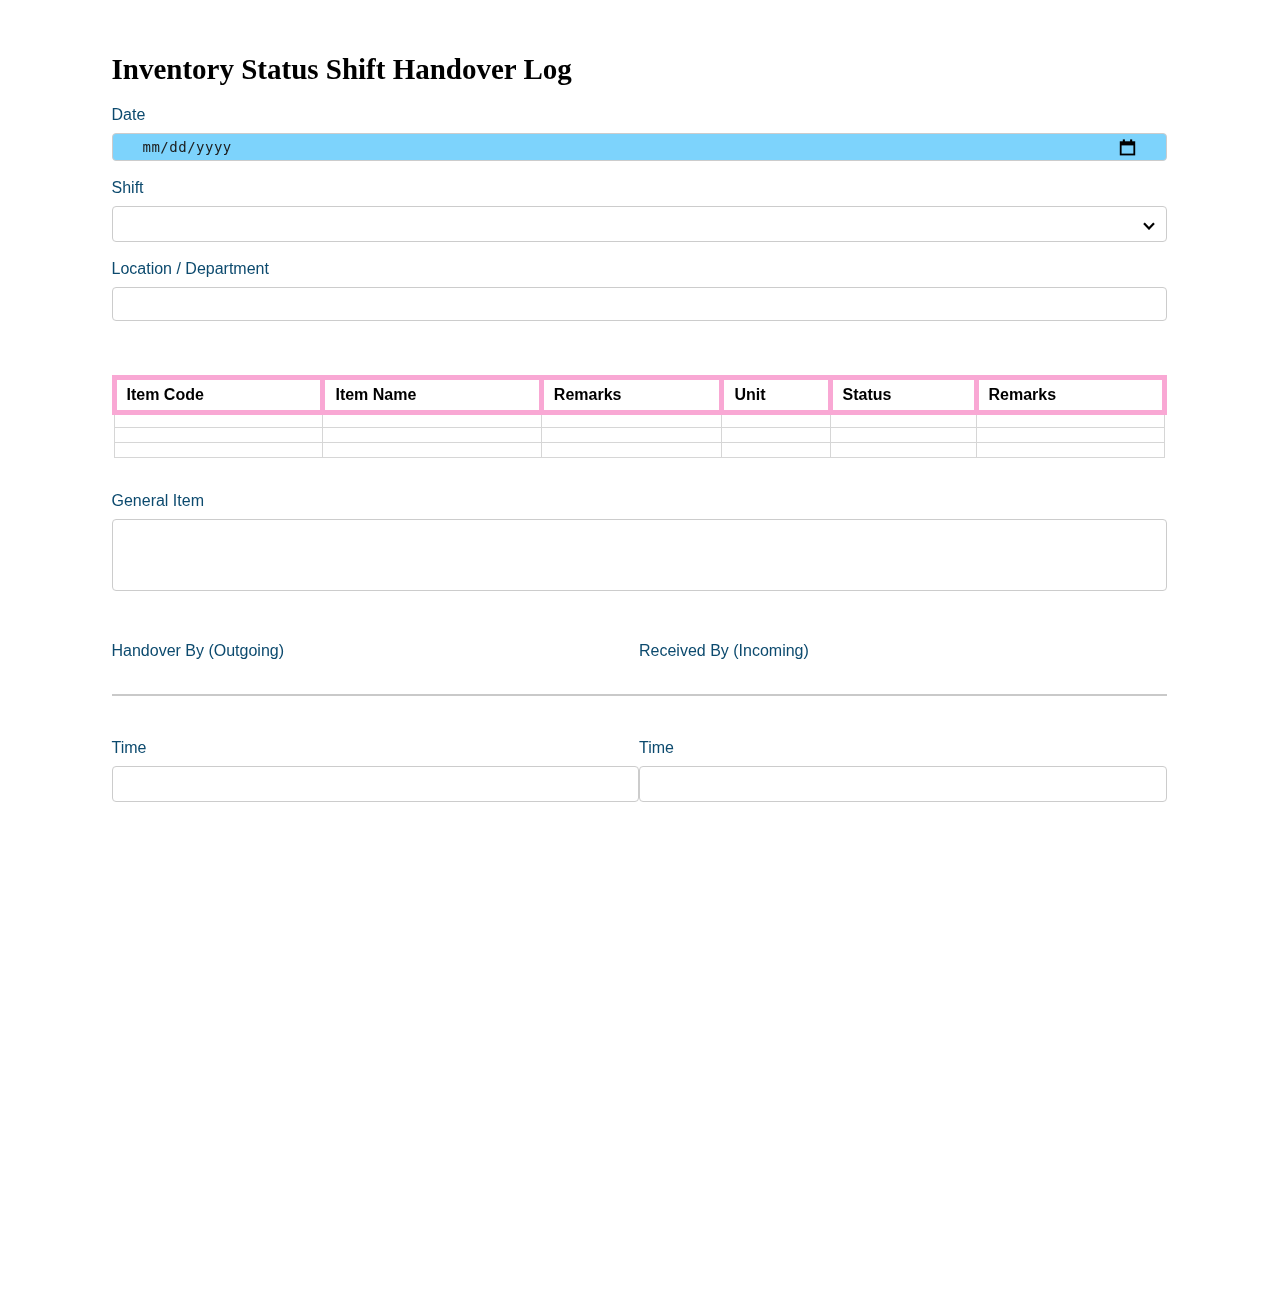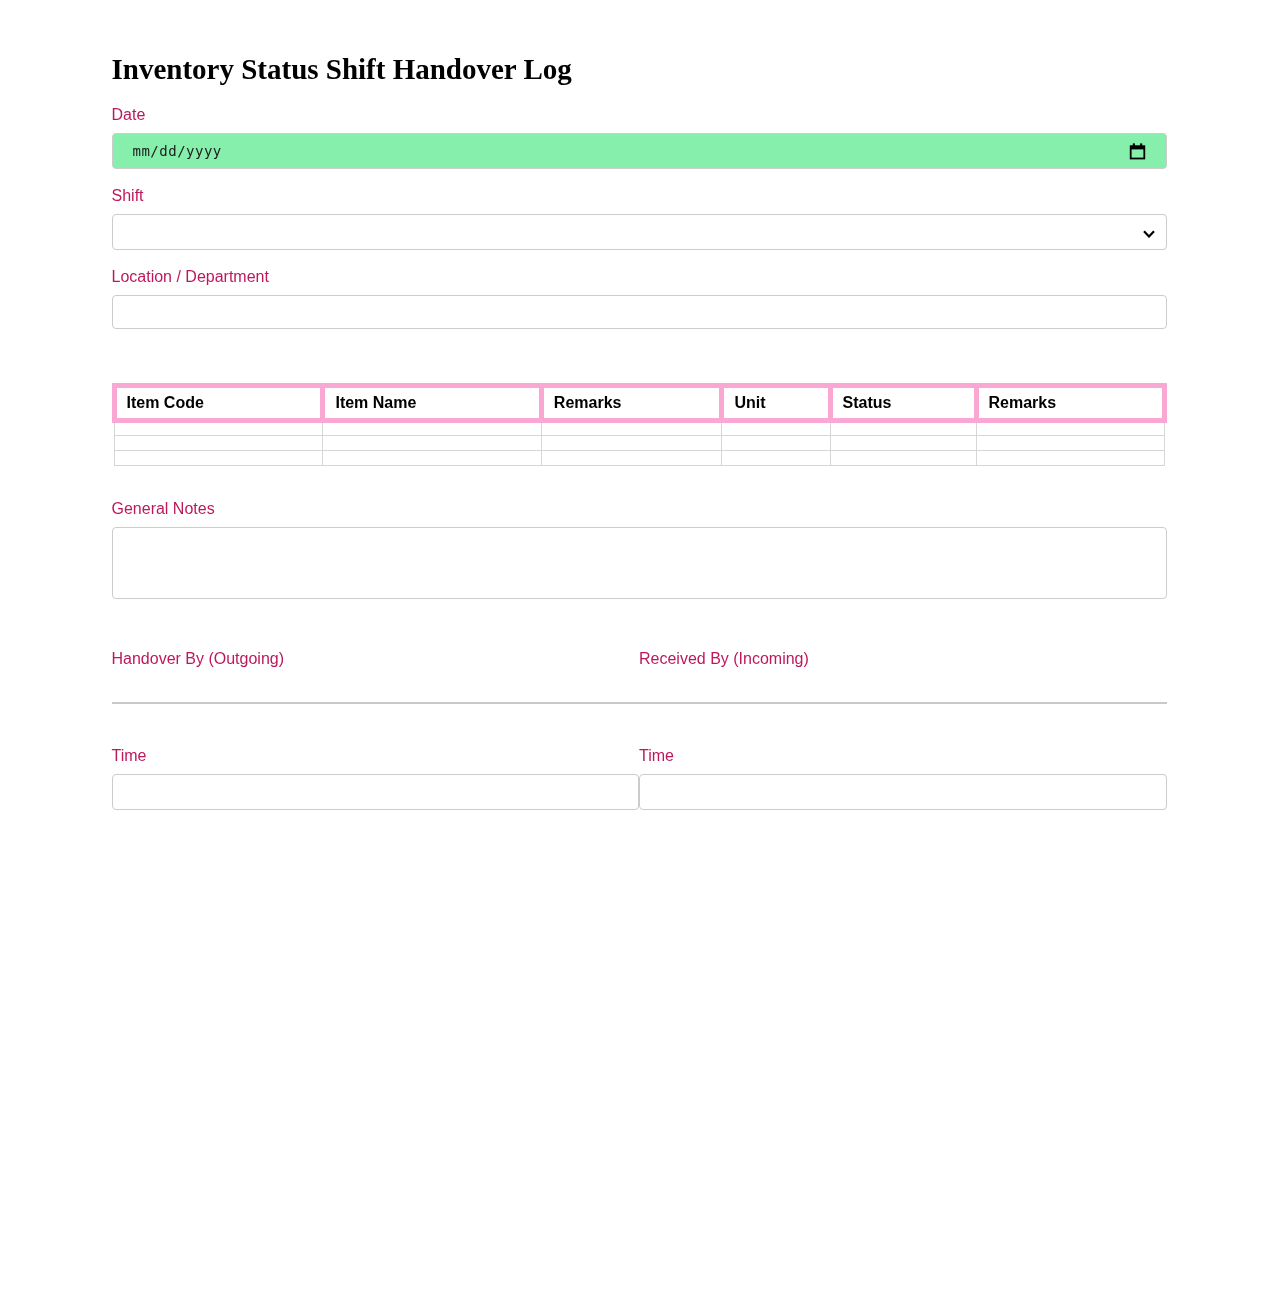--- a/index.html
+++ b/index.html
@@ -27,21 +27,21 @@
     font-family: Liberation Serif, serif;
   }
 
   .field { margin-bottom: 17px; }
 
   label.f-label {
     display: block;
     font-size: 16px;
     line-height: 19px;
     margin-bottom: 9px;
-    color: #be185d;
+    color: #0c4a6e;
   }
 
   .text-input {
     display: block;
     width: 100%;
     height: 34px;
     border: 1px solid #cccccc;
     border-radius: 4px;
     background: #ffffff;
     font-family: "Liberation Sans", sans-serif;
@@ -49,25 +49,25 @@
     color: #1b1b1b;
     padding: 0 12px;
     outline: none;
   }
 
   .fake-input {
     display: flex;
     align-items: center;
     justify-content: space-between;
     width: 100%;
-    height: 36px;
-    border: 1px solid #cccccc;
-    border-radius: 4px;
-    background: #86efac;
-    padding: 0 20px;
+    height: 28px;
+    border: 1px solid #cccccc;
+    border-radius: 4px;
+    background: #7dd3fc;
+    padding: 0 30px;
     cursor: text;
   }
   .fake-input .date-ph {
     font-family: "DejaVu Sans Mono", monospace;
     font-size: 14px;
     letter-spacing: 0.5px;
     color: #1c1c1c;
   }
   .fake-input .icon-wrap { display: flex; align-items: center; cursor: pointer; }
 
@@ -216,21 +216,21 @@
         <td></td>
         <td></td>
         <td></td>
         <td></td>
         <td></td>
       </tr>
     </tbody>
   </table>
 
   <div class="field notes-field">
-    <label class="f-label">General Notes</label>
+    <label class="f-label">General Item</label>
     <textarea class="notes" style=""></textarea>
   </div>
 
   <div class="two-col sig-section">
     <div>
       <label class="f-label">Handover By (Outgoing)</label>
       <div class="sig-line"></div>
     </div>
     <div>
       <label class="f-label">Received By (Incoming)</label>

